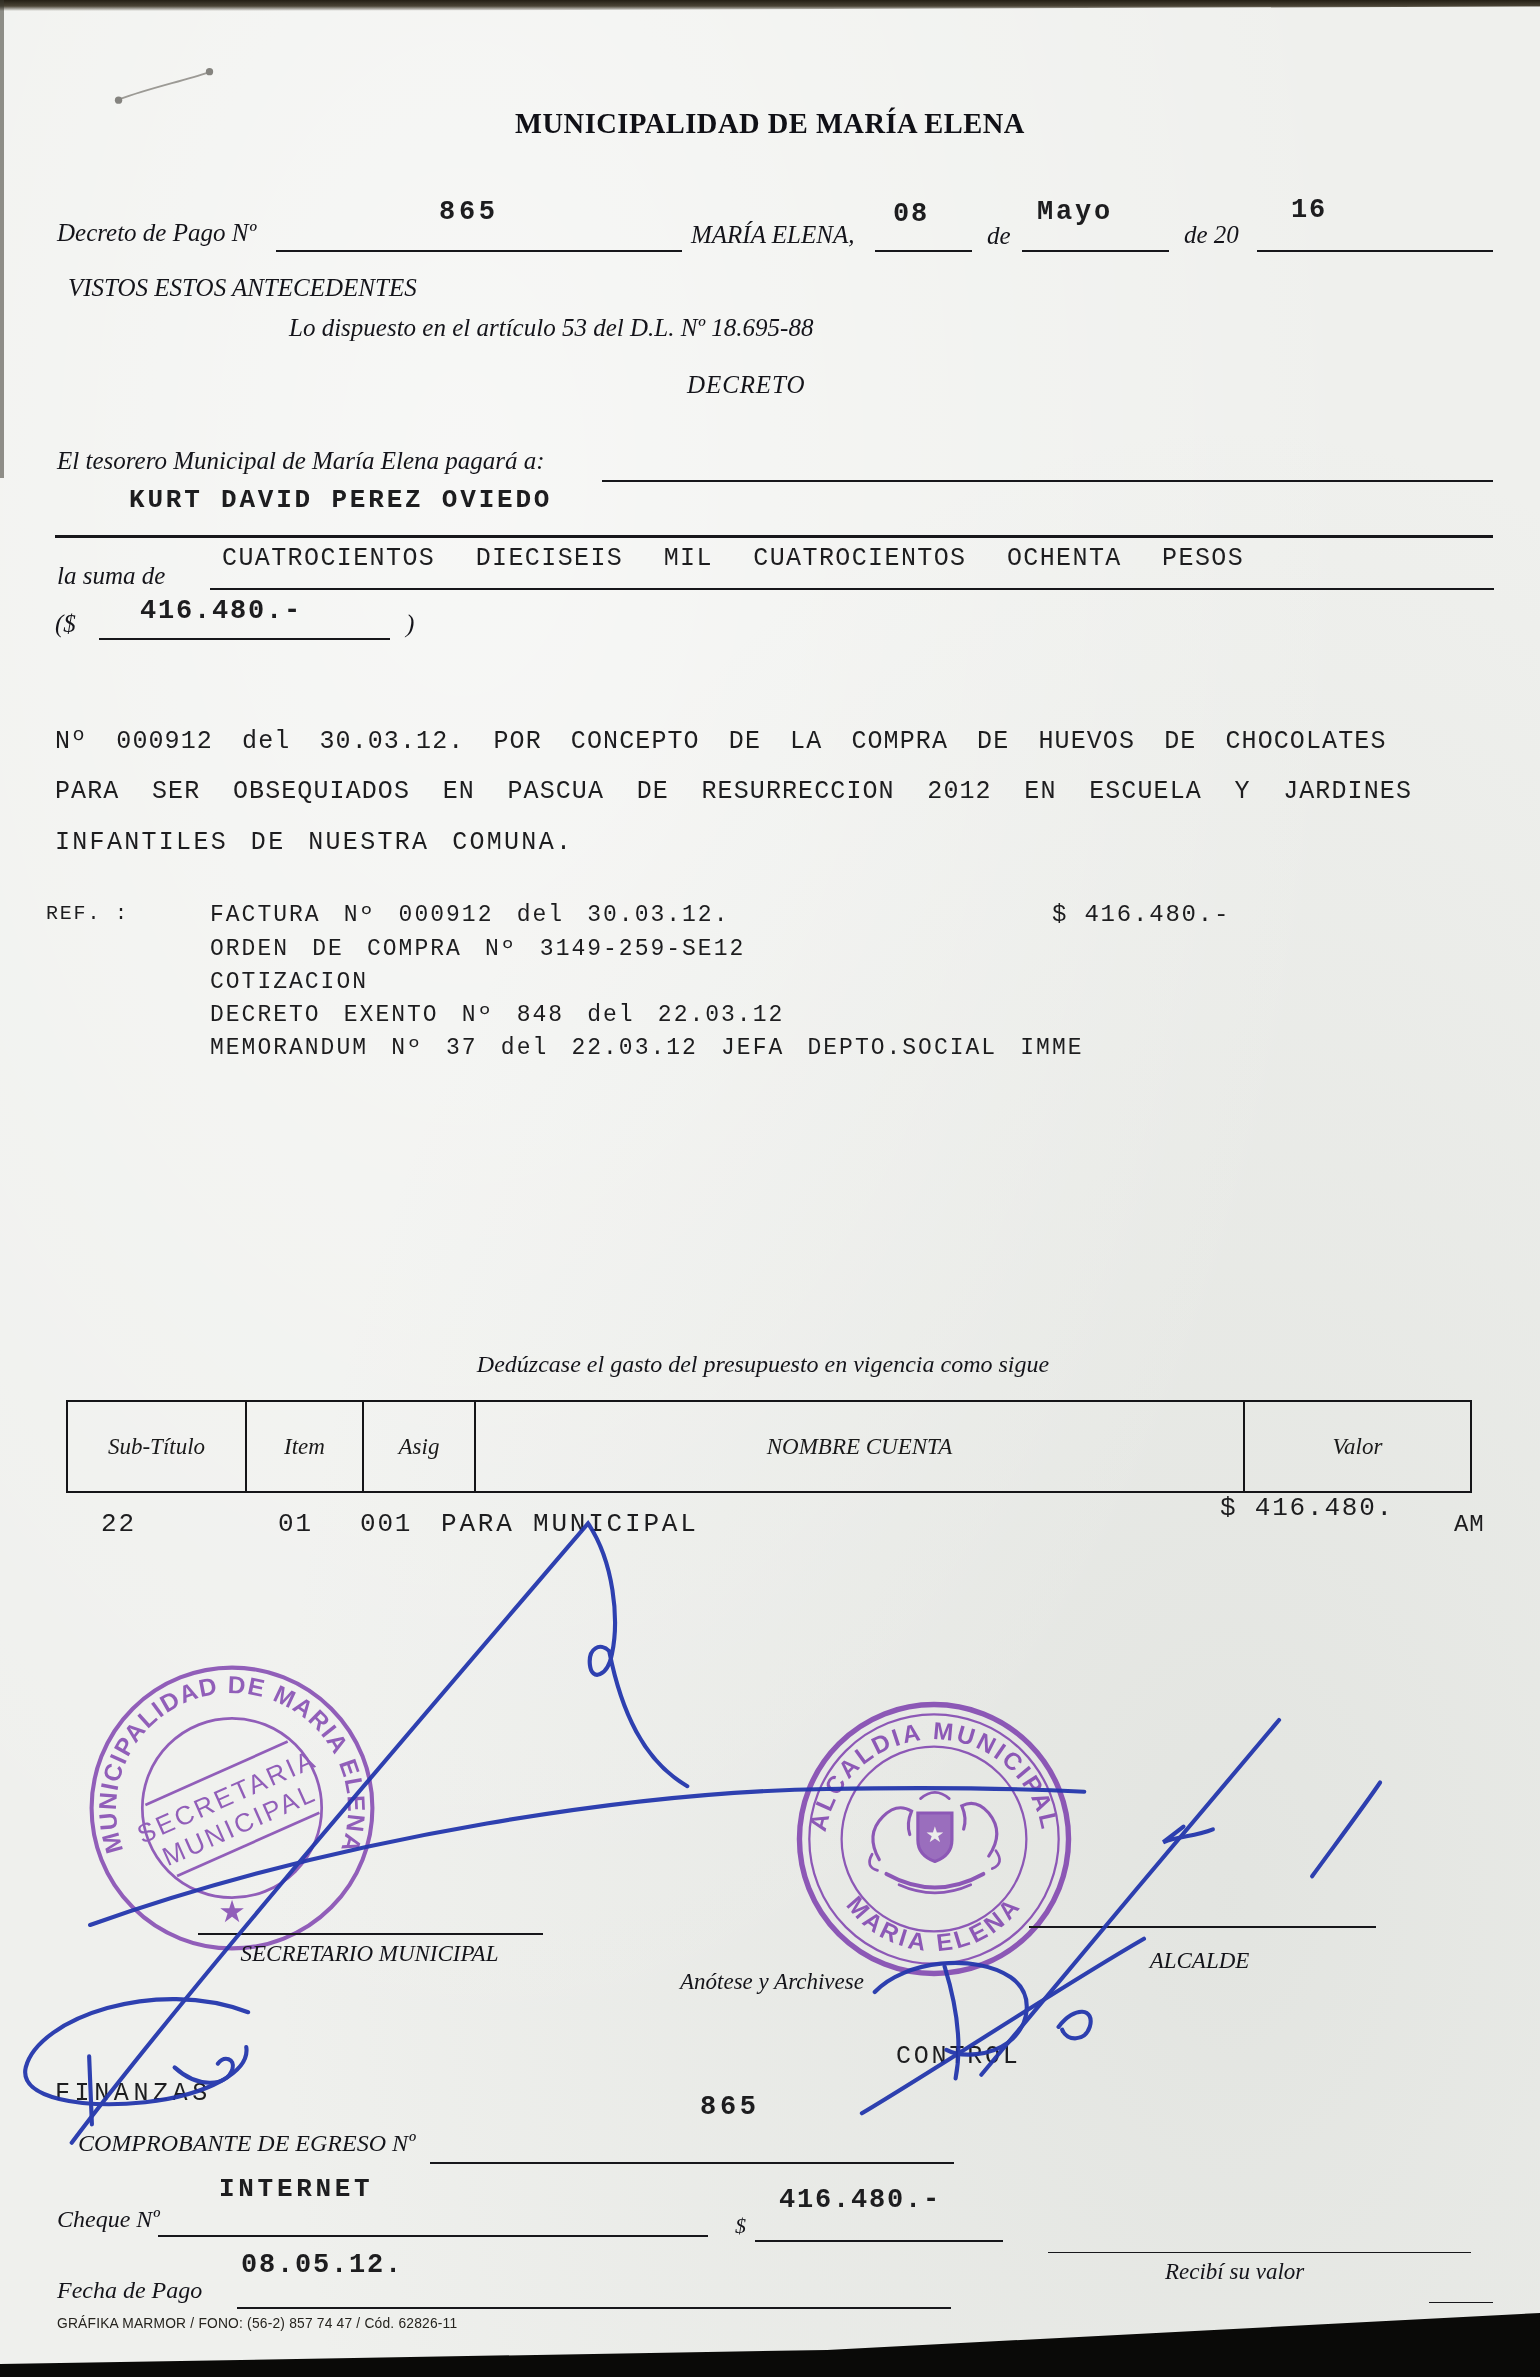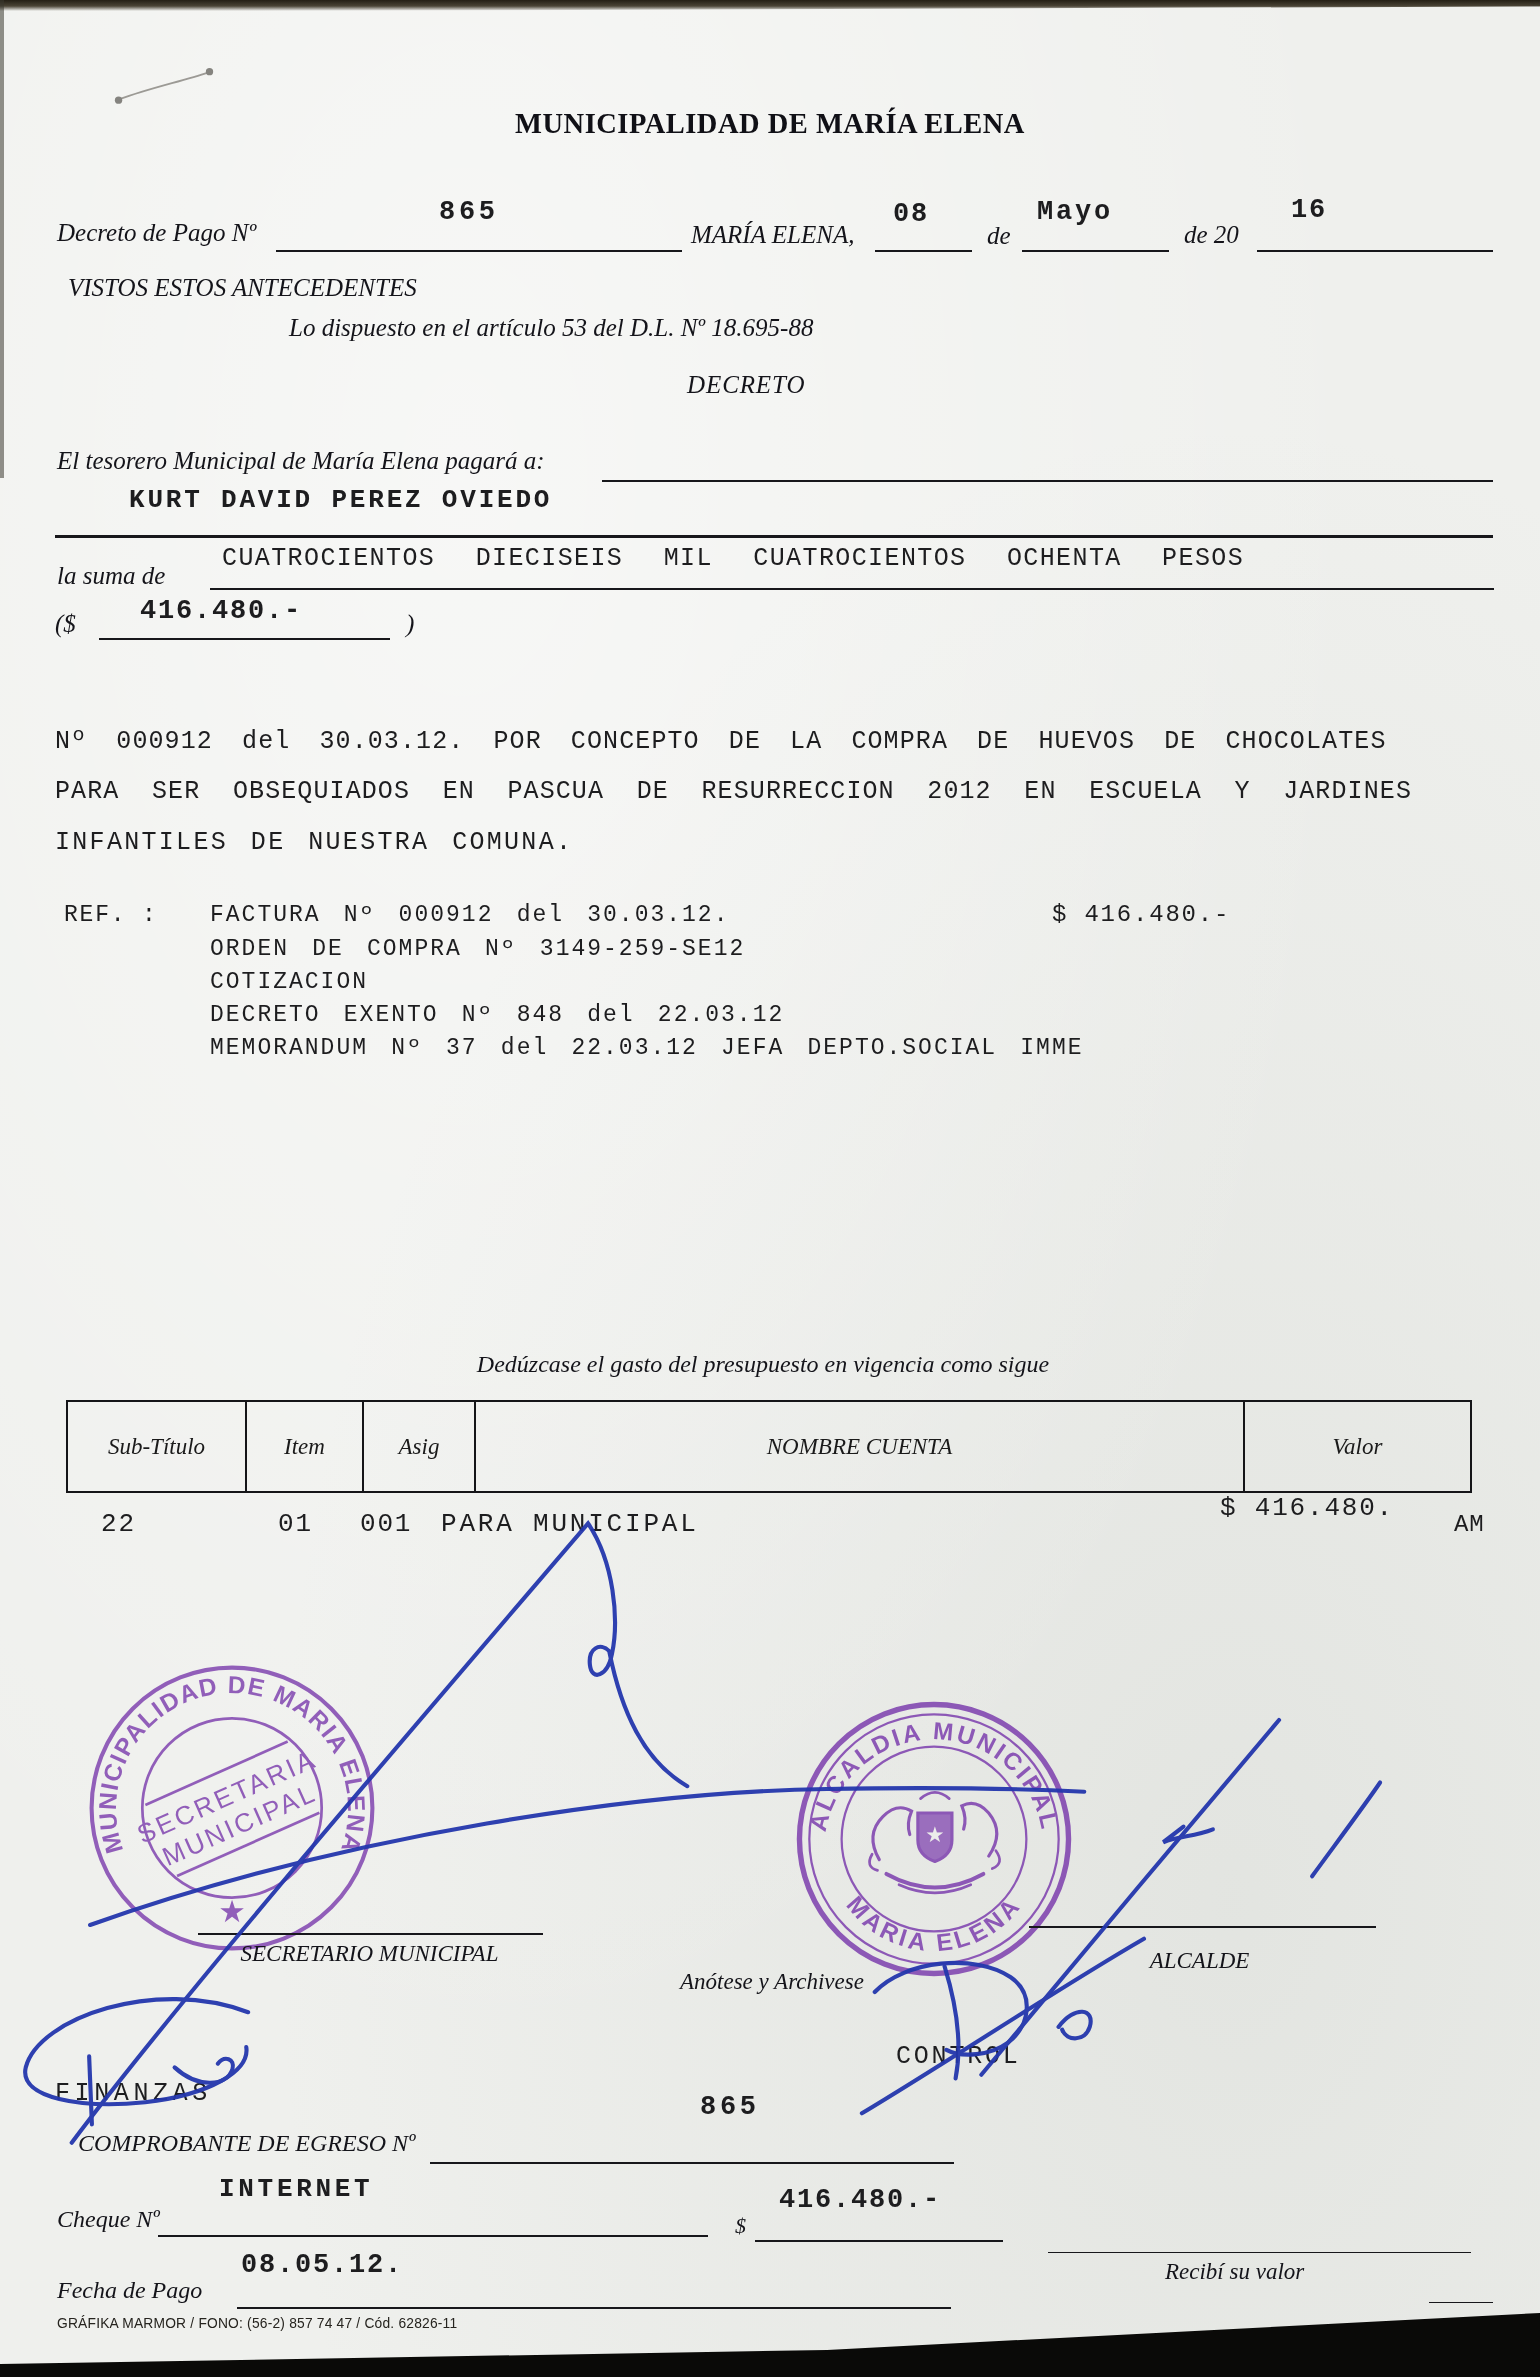--- a/index.html
+++ b/index.html
@@ -57,21 +57,21 @@
   <div class="ul" style="left:210px;top:588px;width:1284px;"></div>
   <div class="abs it" style="left:55px;top:610px;">($</div>
   <div class="abs tw" style="left:140px;top:596px;font-size:27px;font-weight:700;letter-spacing:1.8px;">416.480.-</div>
   <div class="ul" style="left:99px;top:638px;width:291px;"></div>
   <div class="abs it" style="left:406px;top:610px;">)</div>
 
   <div class="abs tw" style="left:55px;top:727px;font-size:25px;letter-spacing:1.1px;word-spacing:13px;">Nº 000912 del 30.03.12. POR CONCEPTO DE LA COMPRA DE HUEVOS DE CHOCOLATES</div>
   <div class="abs tw" style="left:55px;top:777px;font-size:25px;letter-spacing:1.1px;word-spacing:16.5px;">PARA SER OBSEQUIADOS EN PASCUA DE RESURRECCION 2012 EN ESCUELA Y JARDINES</div>
   <div class="abs tw" style="left:55px;top:828px;font-size:25px;letter-spacing:2.3px;word-spacing:5.5px;">INFANTILES DE NUESTRA COMUNA.</div>
 
-  <div class="abs tw" style="left:64px;top:902px;font-size:23px;letter-spacing:1.8px;">REF. :</div>
+  <div class="abs tw" style="left:46px;top:902px;font-size:20px;letter-spacing:1.8px;">REF. :</div>
   <div class="abs tw" style="left:210px;top:902px;font-size:23px;letter-spacing:2px;word-spacing:7.4px;">FACTURA Nº 000912 del 30.03.12.</div>
   <div class="abs tw" style="left:1052px;top:901px;font-size:24px;letter-spacing:1.8px;">$ 416.480.-</div>
   <div class="abs tw" style="left:210px;top:936px;font-size:23px;letter-spacing:2px;word-spacing:7.4px;">ORDEN DE COMPRA Nº 3149-259-SE12</div>
   <div class="abs tw" style="left:210px;top:969px;font-size:23px;letter-spacing:2px;">COTIZACION</div>
   <div class="abs tw" style="left:210px;top:1002px;font-size:23px;letter-spacing:2px;word-spacing:7.4px;">DECRETO EXENTO Nº 848 del 22.03.12</div>
   <div class="abs tw" style="left:210px;top:1035px;font-size:23px;letter-spacing:2px;word-spacing:7.4px;">MEMORANDUM Nº 37 del 22.03.12 JEFA DEPTO.SOCIAL IMME</div>
 
   <div class="abs it" style="left:423px;top:1351px;width:680px;text-align:center;font-size:24px;">Dedúzcase el gasto del presupuesto en vigencia como sigue</div>
   <div class="abs" style="left:66px;top:1400px;width:1402px;height:89px;border:2.8px solid #151518;display:flex;">
     <div class="cell" style="width:177px;border-right:2.8px solid #151518;">Sub-Título</div>

